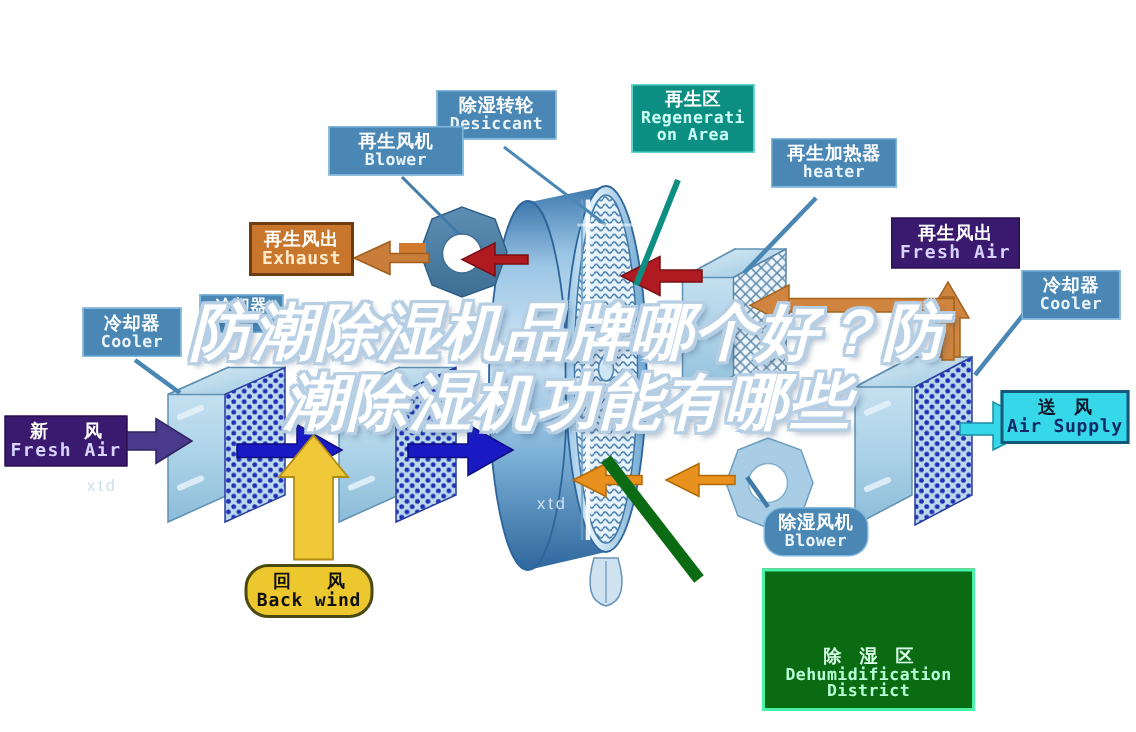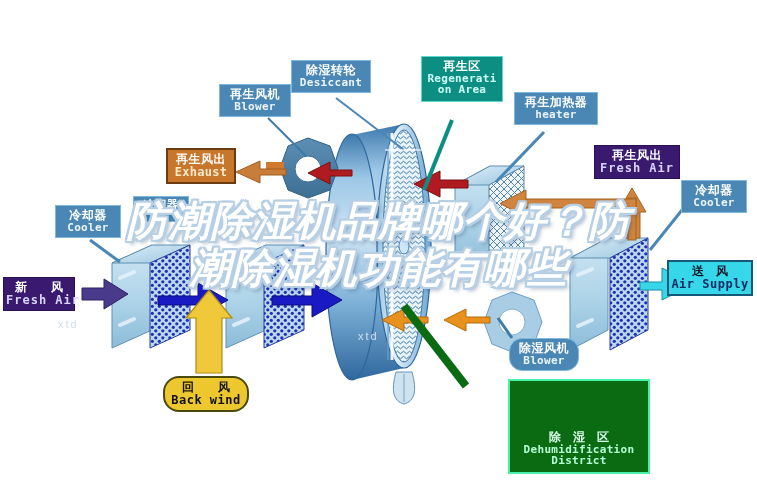--- a/index.html
+++ b/index.html
@@ -231,21 +231,21 @@
   </svg>
 
   <span class="wm" style="left:58px;top:318px;">xtd</span>
   <span class="wm" style="left:358px;top:330px;">xtd</span>
 
   <div class="lbl blue" style="left:291px;top:60px;width:80px;padding:3px 2px 4px;">
     <span class="cn">除湿转轮</span>
     <span class="en">Desiccant</span>
   </div>
 
-  <div class="lbl blue" style="left:219px;top:84px;width:72px;padding:3px 2px 4px;">
+  <div class="lbl blue" style="left:219px;top:84px;width:90px;padding:3px 2px 4px;">
     <span class="cn">再生风机</span>
     <span class="en">Blower</span>
   </div>
 
   <div class="lbl teal" style="left:421px;top:56px;width:82px;padding:3px 2px 5px;">
     <span class="cn">再生区</span>
     <span class="en">Regenerati</span>
     <span class="en">on Area</span>
   </div>
 
@@ -271,21 +271,21 @@
 
   <div class="lbl blue" style="left:55px;top:205px;width:66px;padding:3px 2px 4px;">
     <span class="cn">冷却器</span>
     <span class="en">Cooler</span>
   </div>
 
   <div class="lbl blue" style="left:133px;top:196px;width:56px;padding:2px 2px 10px;">
     <span class="cn" style="font-size:11px;">冷却器</span>
   </div>
 
-  <div class="lbl purple" style="left:3px;top:277px;width:72px;padding:3px 2px 4px;">
+  <div class="lbl purple" style="left:3px;top:277px;width:82px;padding:3px 2px 4px;">
     <span class="cn" style="letter-spacing:0;padding-left:0;">新　　风</span>
     <span class="en">Fresh Air</span>
   </div>
 
   <div class="lbl yellow" style="left:163px;top:376px;width:86px;padding:3px 2px 4px;border-radius:16px;">
     <span class="cn" style="letter-spacing:0;padding-left:0;">回　　风</span>
     <span class="en">Back wind</span>
   </div>
 
   <div class="lbl blue" style="left:509px;top:338px;width:70px;padding:3px 2px 4px;border-radius:13px;">

